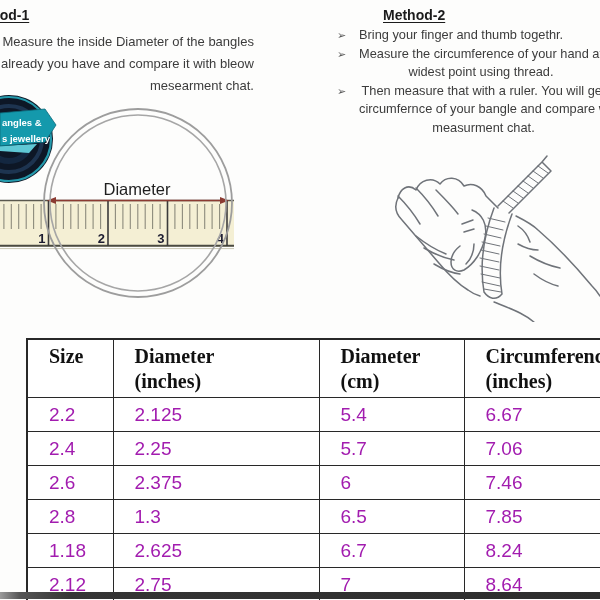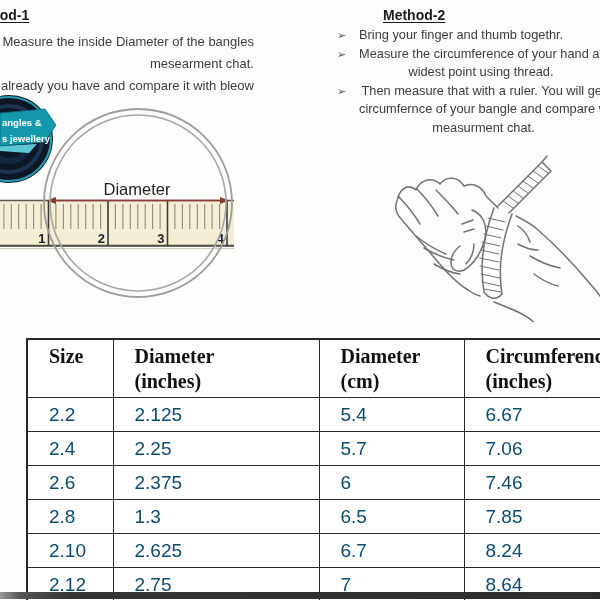--- a/index.html
+++ b/index.html
@@ -20,39 +20,39 @@
   .bullet .glyph{width:22px;flex:0 0 22px;font-size:11px;line-height:18.6px;color:#555;}
   .bullet .lines div{font-size:12.8px;line-height:18.6px;color:#3c3c3c;white-space:nowrap;text-align:center;}
 
   
   table.chart{border-collapse:collapse;table-layout:fixed;width:633px;
               border:2.5px solid #282828;background:#fff;}
   table.chart td,table.chart th{border:1.5px solid #282828;text-align:left;
               vertical-align:top;padding:0 0 0 21px;overflow:hidden;}
   table.chart th{font-family:"Liberation Serif",serif;font-weight:bold;font-size:20px;
               line-height:25px;color:#111;padding-top:4px;height:53px;}
-  table.chart td{font-size:19px;color:#0c4a6e;height:33px;vertical-align:middle;
+  table.chart td{font-size:19px;color:#a21caf;height:33px;vertical-align:middle;
               padding-top:0;}
 
   .bottom-bar{left:0;top:592px;width:600px;height:7px;
       background:linear-gradient(to right,#9a9a9a 0px,#555 20px,#353535 70px,#2d2d2d 100%);}
 
   svg text{font-family:"Liberation Sans",sans-serif;}
 </style>
 </head>
 <body>
 
 <div class="page">
 
   <div class="abs m-title" style="left:-33px;top:7px;">Method-1</div>
 
   <div class="abs para" style="left:1px;top:31px;">
     <div>Measure the inside Diameter of the bangles</div>
+    <div>already you have and compare it with bleow</div>
     <div>mesearment chat.</div>
-    <div>already you have and compare it with bleow</div>
   </div>
 
   <div class="abs m-title" style="left:383px;top:7px;">Method-2</div>
 
   <div class="abs bullets" style="left:337px;top:26px;">
     <div class="bullet">
       <span class="glyph">➢</span>
       <span class="lines">
         <div>Bring your finger and thumb togethr.</div>
       </span>
@@ -194,21 +194,21 @@
       <td>6</td>
       <td>7.46</td>
     </tr>
     <tr>
       <td>2.8</td>
       <td>1.3</td>
       <td>6.5</td>
       <td>7.85</td>
     </tr>
     <tr>
-      <td>2.10</td>
+      <td>1.18</td>
       <td>2.625</td>
       <td>6.7</td>
       <td>8.24</td>
     </tr>
     <tr>
       <td>2.12</td>
       <td>2.75</td>
       <td>7</td>
       <td>8.64</td>
     </tr>

